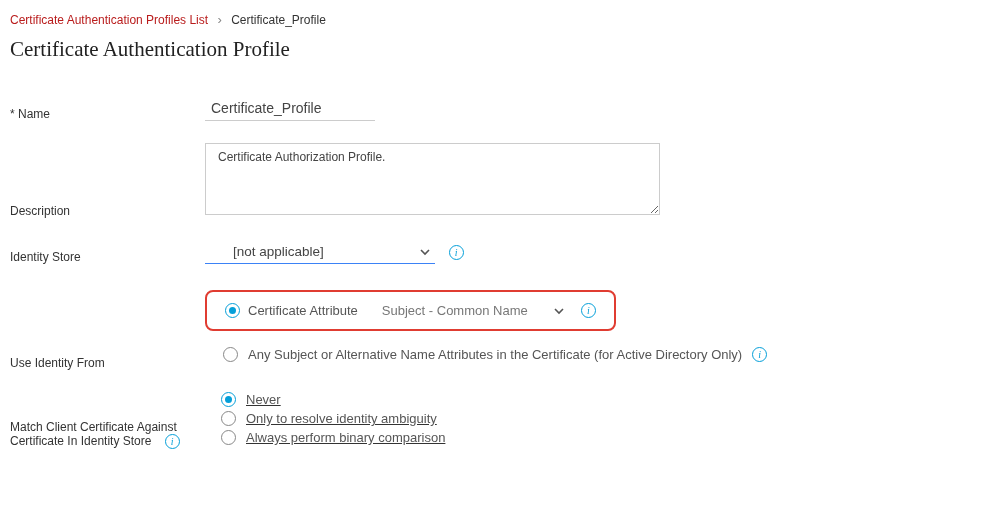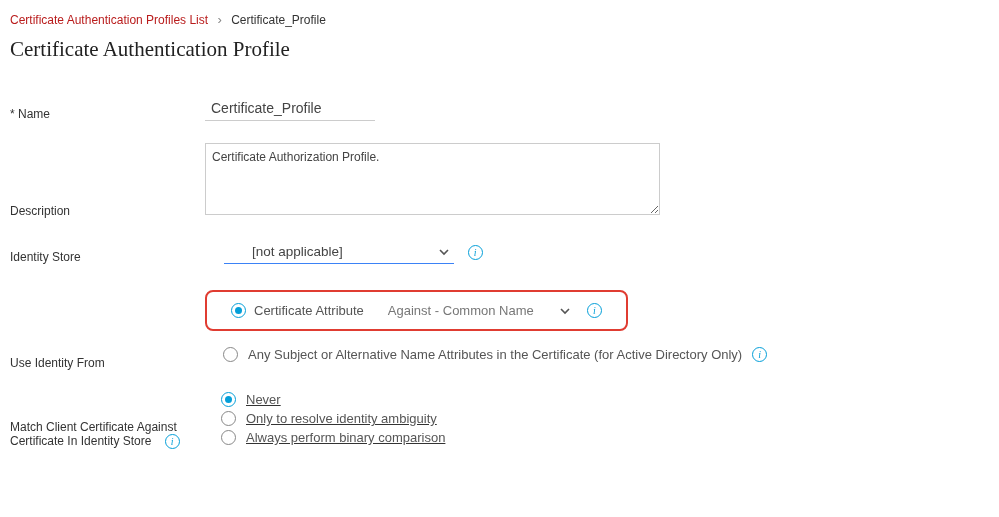--- a/index.html
+++ b/index.html
@@ -64,21 +64,21 @@
       width: 170px;
       color: #444;
       outline: none;
     }
     textarea.desc {
       width: 455px;
       height: 72px;
       border: 1px solid #ccc;
       font-family: Arial, sans-serif;
       font-size: 12px;
-      padding: 6px 6px;
+      padding: 6px 12px;
       resize: both;
       color: #444;
       outline: none;
     }
     .select-wrap {
       display: inline-flex;
       align-items: center;
       border-bottom: 1px solid #3b82f6;
       padding: 4px 4px;
       min-width: 230px;
@@ -133,21 +133,21 @@
     }
     .radio.checked::after {
       content: "";
       width: 7px; height: 7px;
       background: #049fd9;
       border-radius: 50%;
     }
     .highlight-box {
       border: 2.5px solid #e03c31;
       border-radius: 8px;
-      padding: 8px 24px;
+      padding: 8px 18px;
       display: inline-flex;
       align-items: center;
       margin-bottom: 12px;
     }
     .highlight-box .radio { margin-right: 8px; }
     .highlight-box .opt-label {
       color: #555;
       margin-right: 18px;
     }
     .highlight-box .sub-select {
@@ -188,21 +188,21 @@
     </div>
   </div>
 
   <div class="row">
     <div class="label-col">Description</div>
     <div class="field-col">
       <textarea class="desc" style="">Certificate Authorization Profile.</textarea>
     </div>
   </div>
 
-  <div class="row" style="margin-top:4px;gap:19px;">
+  <div class="row" style="margin-top:4px;">
     <div class="label-col">Identity Store</div>
     <div class="field-col">
       <span class="select-wrap">
         <span class="val">[not applicable]</span>
         <span class="chevron">
           <svg viewBox="0 0 12 12">
               <path d="M2 4 L6 8 L10 4" fill="none" stroke="#555" stroke-width="1.6"></path>
             </svg>
         </span>
       </span>
@@ -210,21 +210,21 @@
     </div>
   </div>
 
   <div class="row identity-from" style="margin-top:26px;">
     <div class="label-col">Use Identity From</div>
     <div class="field-col">
       <div class="highlight-box">
         <span class="radio checked"></span>
         <span class="opt-label">Certificate Attribute</span>
         <span class="sub-select">
-          <span class="val">Against - Common Name</span>
+          <span class="val">Subject - Common Name</span>
           <span class="chevron">
             <svg viewBox="0 0 12 12">
                 <path d="M2 4 L6 8 L10 4" fill="none" stroke="#555" stroke-width="1.6"></path>
               </svg>
           </span>
         </span>
         <span class="info-icon">i</span>
       </div>
       <div class="radio-line" style="margin-top:4px;">
         <span class="radio"></span>

